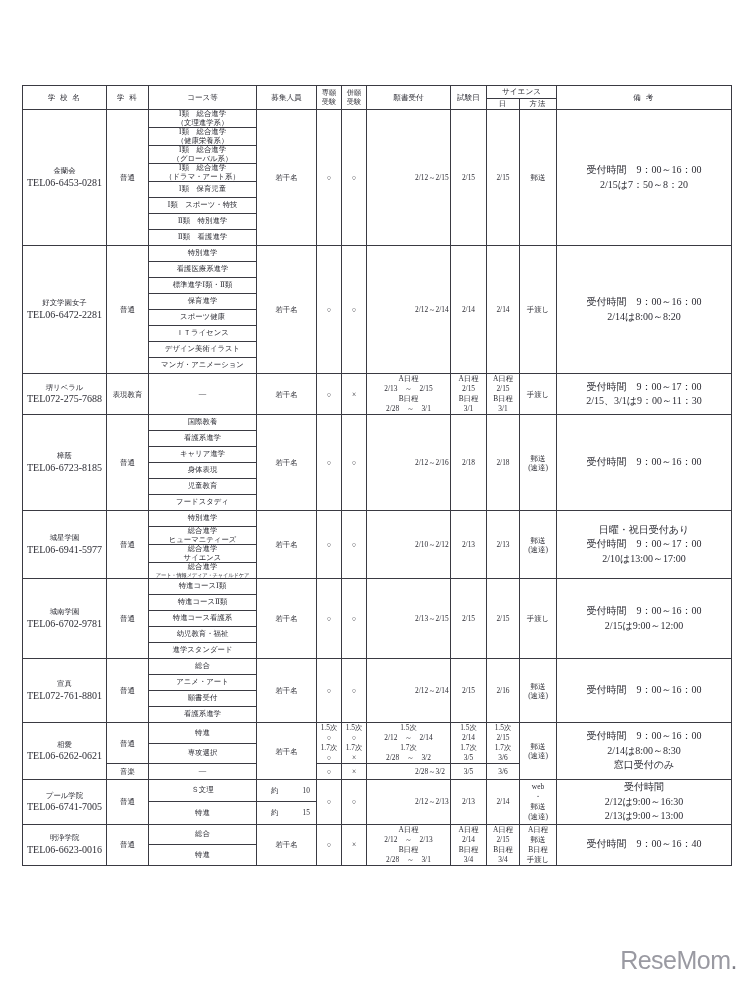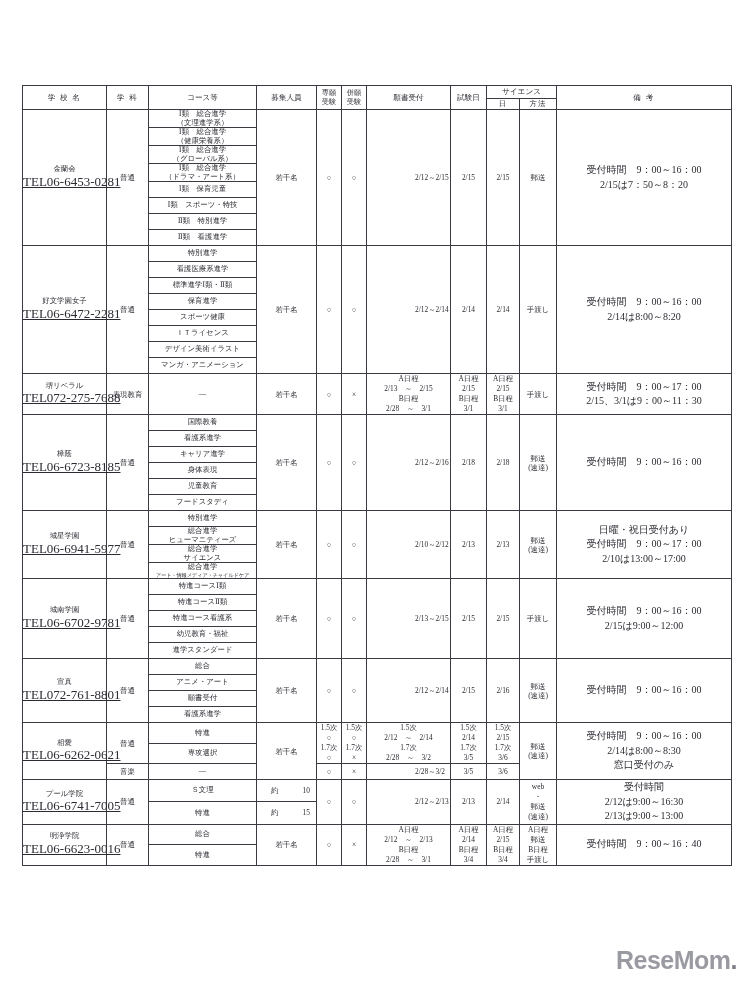--- a/index.html
+++ b/index.html
@@ -57,21 +57,21 @@
   col.c-exam    { width: 36px; }
   col.c-resday  { width: 33px; }
   col.c-resway  { width: 37px; }
   col.c-remarks { width: 175px; }
 
   .school-cell {
     line-height: 1.3;
     padding: 2px 1px;
   }
   .school-name { display: block; white-space: nowrap; }
-  .school-tel  { display: block; white-space: nowrap; font-size: 13px; text-decoration: underline; }
+  .school-tel  { display: block; white-space: nowrap; font-size: 10px; }
 
   td.course {
     height: 15px;
     padding: 1px 2px;
     line-height: 1.15;
   }
   td.course .l1 { display: block; }
   td.course .l2 { display: block; }
   td.course .small { font-size: 5.3px; letter-spacing: -0.2px; }
 
@@ -101,21 +101,21 @@
     justify-content: space-between;
     padding: 0 6px 0 14px;
   }
 
   #watermark {
     position: absolute;
     right: 16px;
     bottom: 8px;
     font-family: "Liberation Sans", sans-serif;
     font-size: 25px;
-    font-weight: bold;
+    font-weight: normal;
     color: #9a9aa2;
     letter-spacing: -0.5px;
     user-select: none;
   }
   #watermark .dot { color: #7d7d86; }
 </style>
 </head>
 <body>
 
 <div id="sheet">

